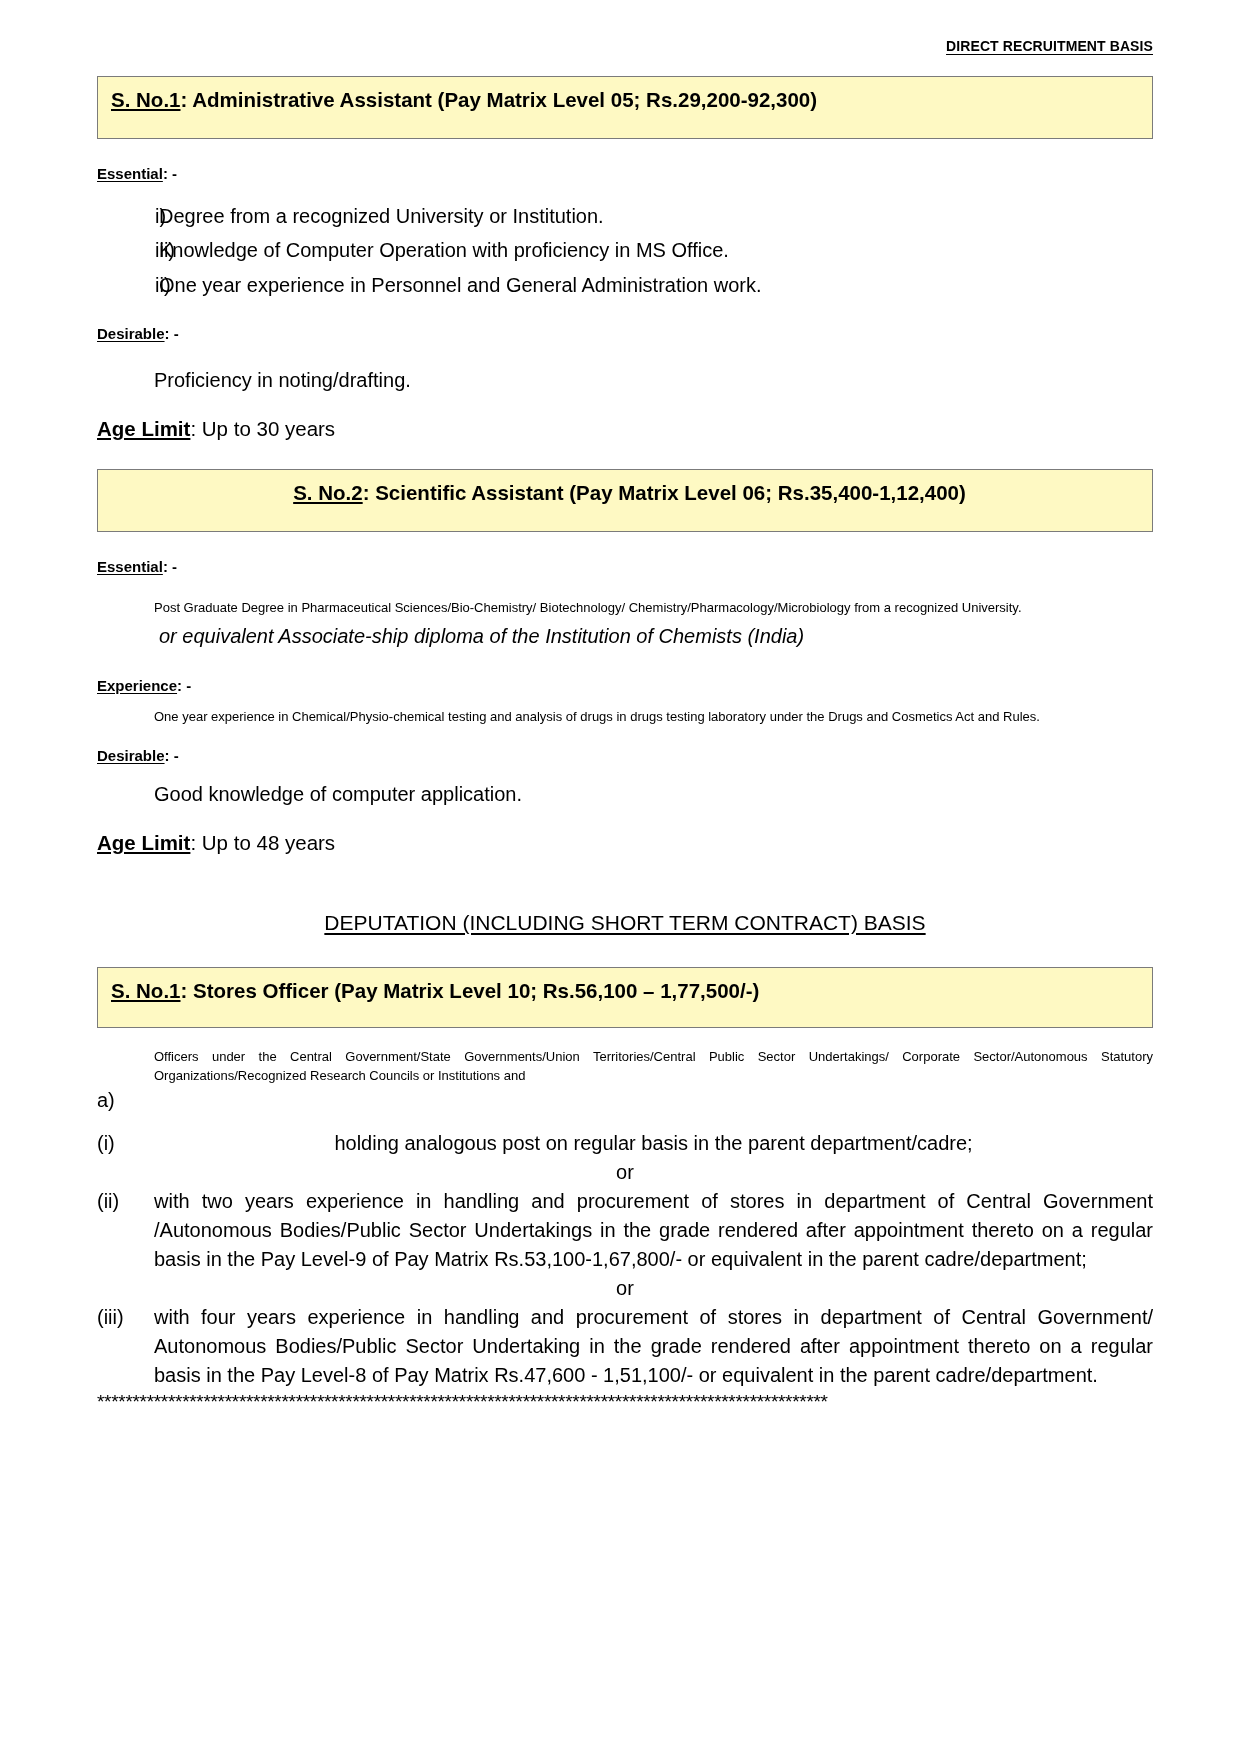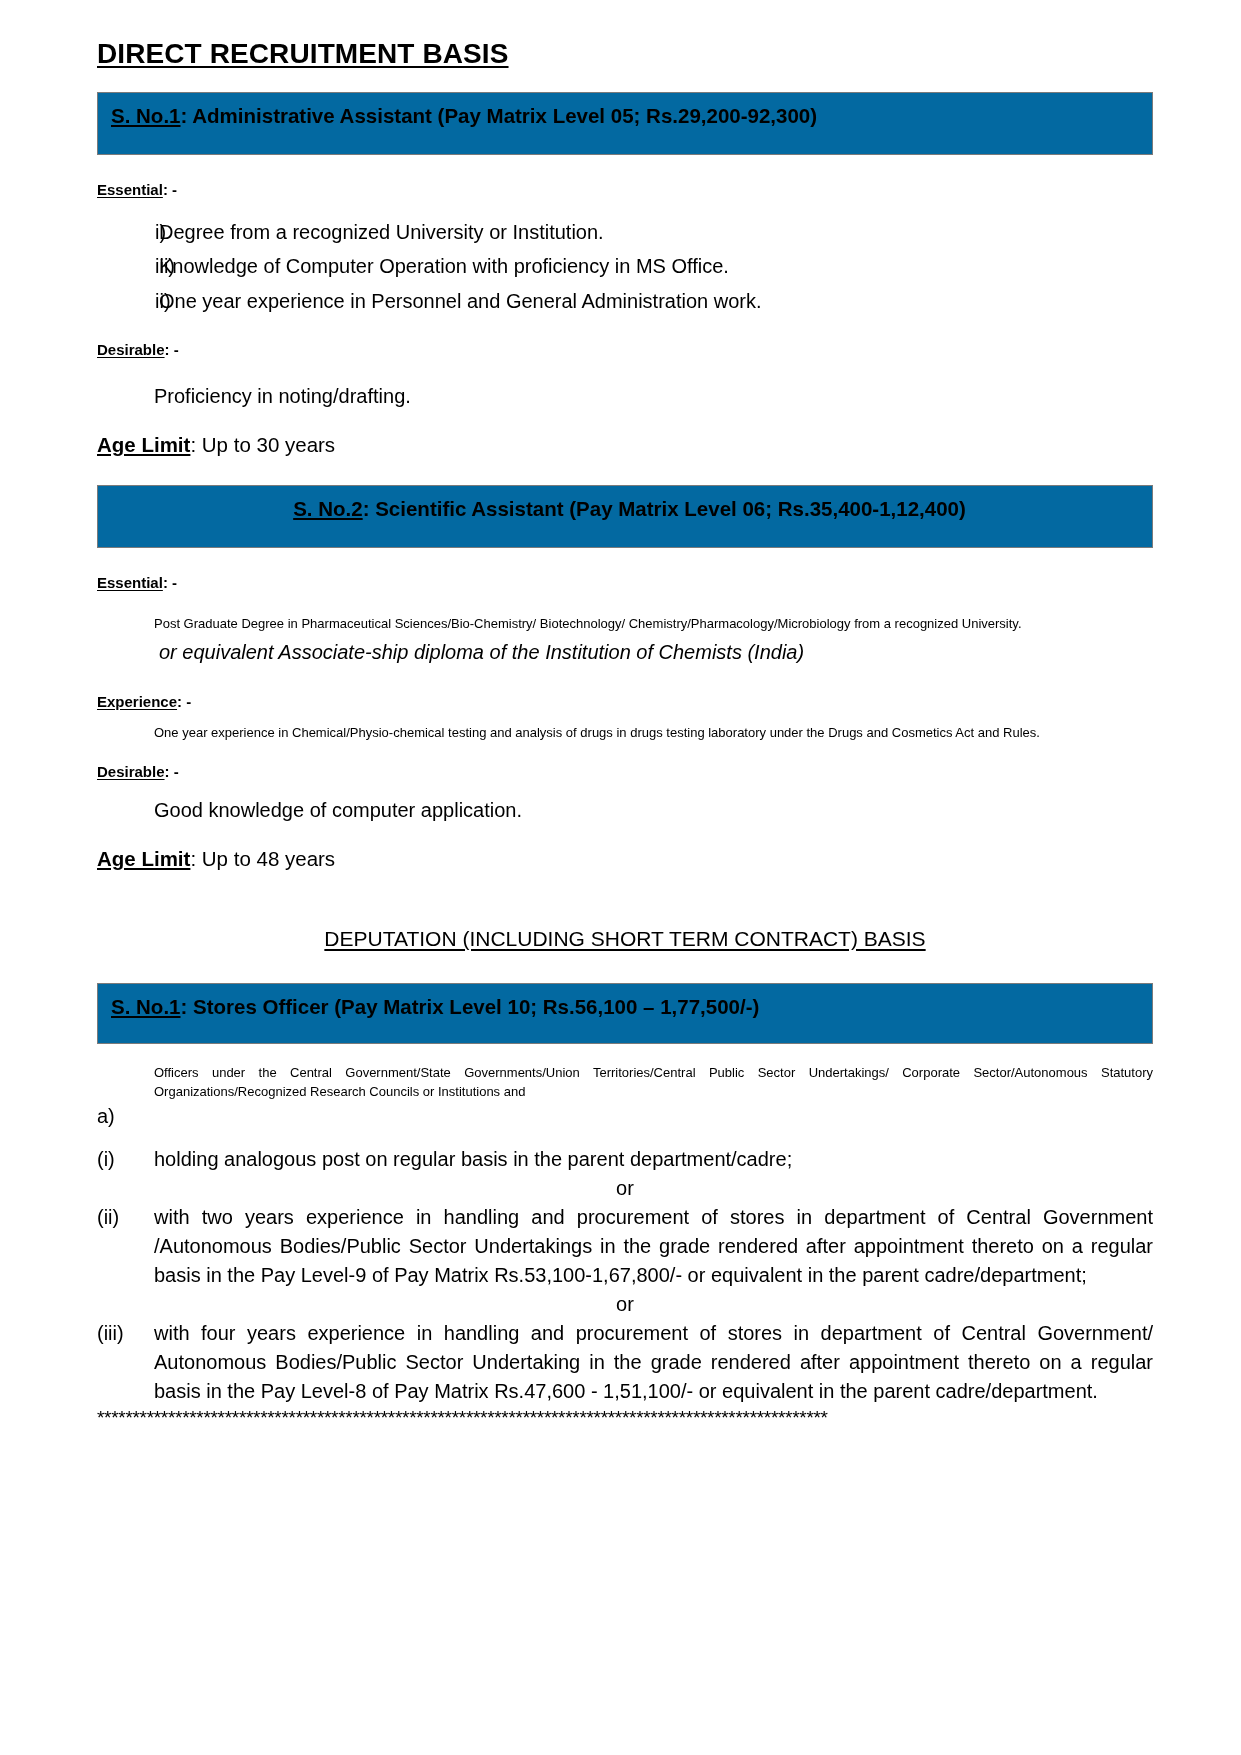--- a/index.html
+++ b/index.html
@@ -17,33 +17,33 @@
   }
   .page {
     position: absolute;
     left: 0; top: 0;
     width: 1241px;
     height: 1755px;
     box-sizing: border-box;
     padding: 28px 88px 0 97px;
   }
   .doc-title {
-    text-align: left;
+    text-align: right;
     font-weight: bold;
-    font-size: 28px;
+    font-size: 14px;
     letter-spacing: 0.1px;
     margin: 10px 0 0 0;
     padding: 0;
   }
   .doc-title span {
     text-decoration: underline;
     text-underline-offset: 3px;
   }
   .post-box {
-    background: #0369a1;
+    background: #fef9c3;
     border: 1.6px solid #7b7b7b;
     box-sizing: border-box;
     margin-top: 22px;
     padding: 11px 4px 26px 13px;
     font-weight: bold;
     font-size: 20.5px;
   }
   .post-box .sn {
     text-decoration: underline;
     text-underline-offset: 2px;
@@ -120,21 +120,21 @@
     display: flex;
     line-height: 1.45;
     text-align: justify;
   }
   .dep-list .marker {
     flex: 0 0 57px;
     width: 57px;
     box-sizing: border-box;
   }
   .dep-list .dtext { flex: 1; text-align: justify; }
-  .dep-list .dtext.lastline { text-align: left; }
+  .dep-list .dtext.lastline { text-align: center; }
   .or-line {
     text-align: center;
     font-size: 20px;
     line-height: 1.45;
   }
   .alpha-marker {
     font-size: 20px;
     line-height: 1.45;
     margin-top: 0;
   }

